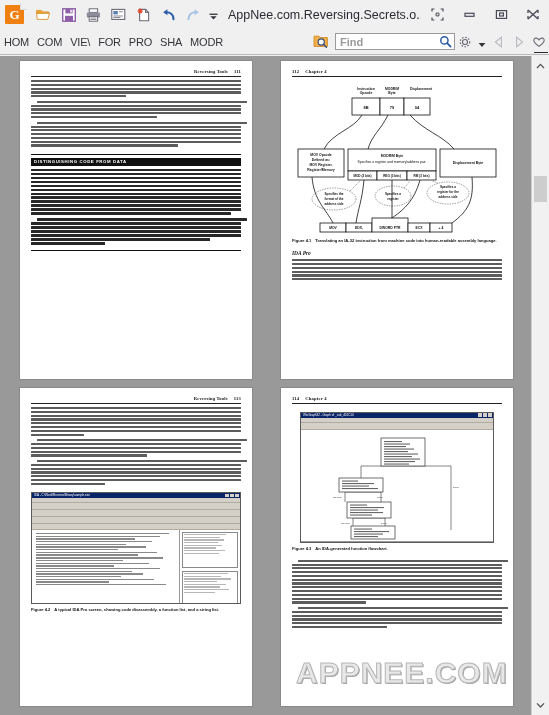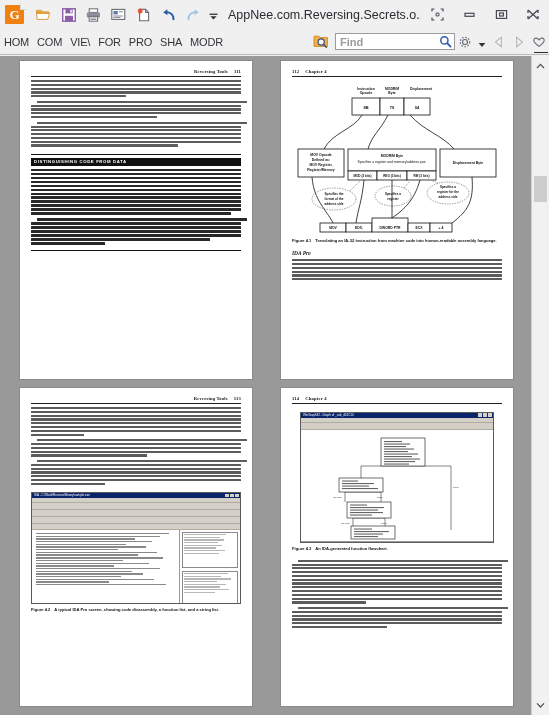--- a/index.html
+++ b/index.html
@@ -861,20 +861,21 @@
               <div class="line w100"></div>
             <div class="line w100"></div>
               <div class="line w100"></div>
               <div class="line w45"></div>
           </div>
         </div>
       </div>
 
     </div>
 
+    <div class="watermark" style="left:296px;top:600px;">APPNEE.COM</div>
   </div>
 
   <div class="vscroll">
     <div class="vs-arrow up">
       <svg width="9" height="6" viewBox="0 0 9 6">
         <path d="M1 5 L4.5 1.4 L8 5" fill="none" stroke="#555" stroke-width="1.3"></path>
       </svg>
     </div>
     <div class="vs-thumb"></div>
     <div class="vs-arrow down">

